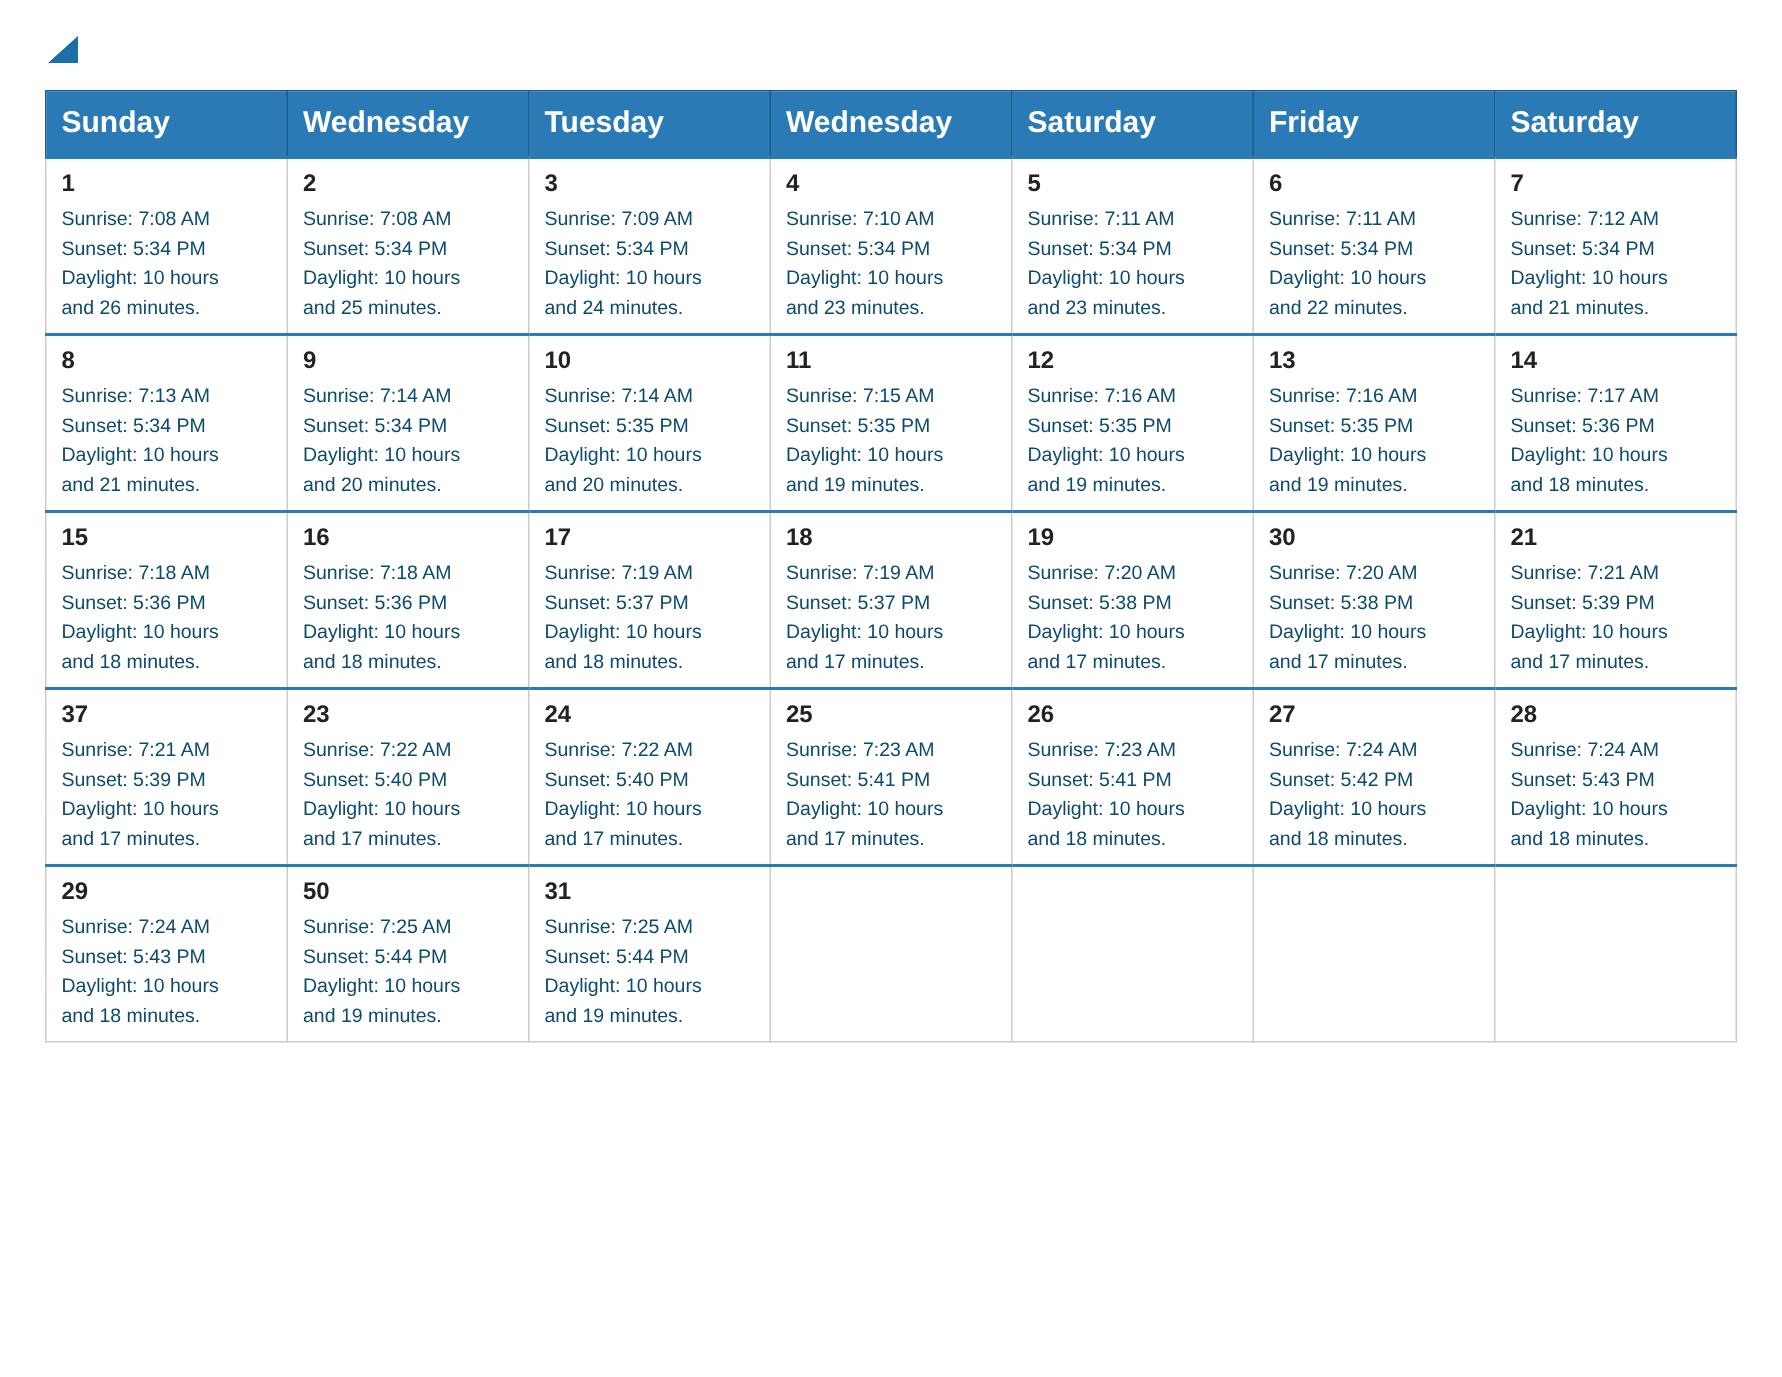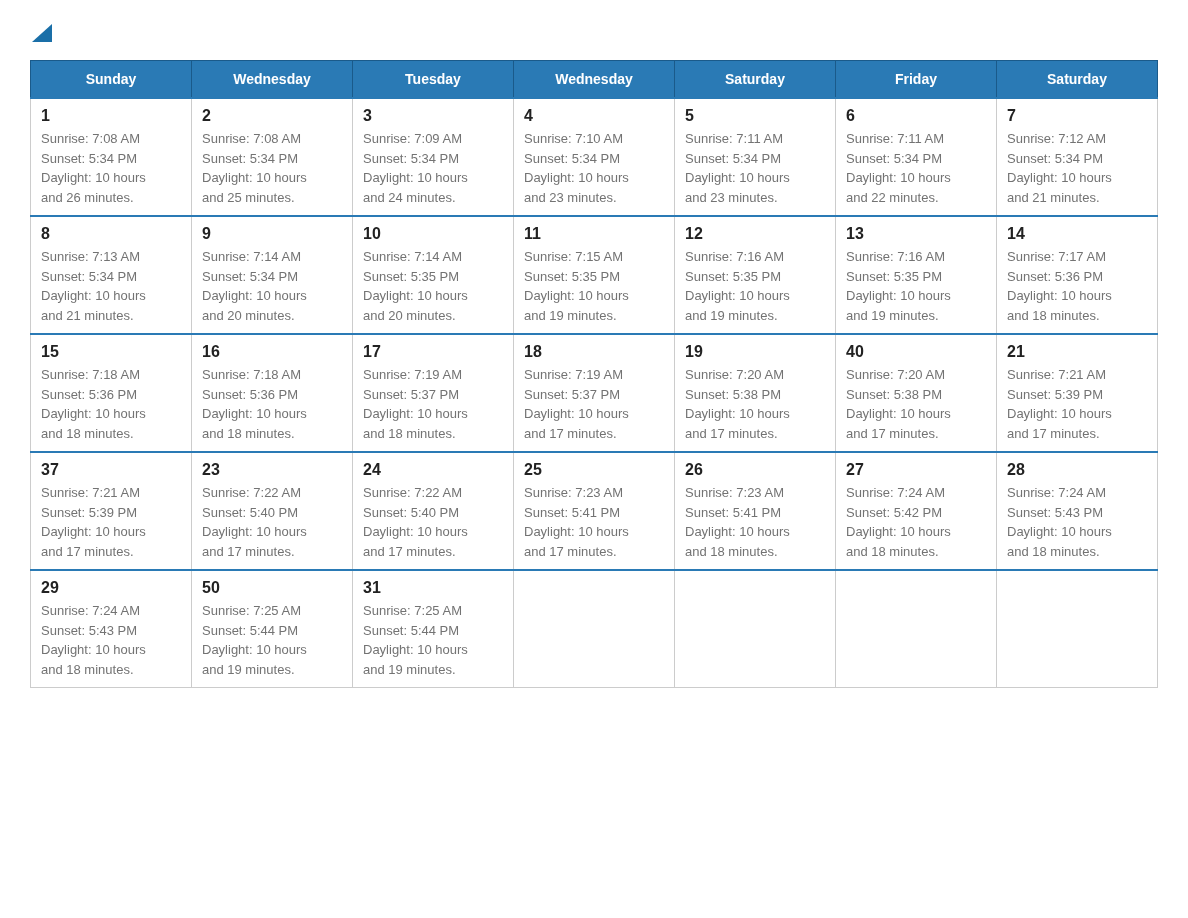--- a/index.html
+++ b/index.html
@@ -31,24 +31,24 @@
       margin-top: 4px;
     }
     table {
       width: 100%;
       border-collapse: collapse;
       table-layout: fixed;
     }
     thead tr th {
       background-color: #2a7ab5;
       color: #fff;
-      font-size: 14px;
+      font-size: 20px;
       font-weight: bold;
       padding: 10px 10px;
-      text-align: center;
+      text-align: left;
       border: 1px solid #1a5a8a;
       margin-top: 32px;
     }
     tbody tr td {
       vertical-align: top;
       padding: 8px 10px;
       font-size: 13px;
       color: #222;
       border: 1px solid #ccc;
       border-top: 2px solid #2a7ab5;
@@ -58,21 +58,21 @@
     .day-number {
       font-size: 16px;
       font-weight: bold;
       color: #222;
       display: block;
       margin-bottom: 4px;
     }
     .day-info {
       font-size: 13px;
       line-height: 1.5;
-      color: #737373;
+      color: #0c4a6e;
       text-align: right;
     }
     .empty-cell {
       border: 1px solid #ccc;
       border-top: 2px solid #2a7ab5;
     }
     tbody tr:first-child td {
       border-top: 2px solid #2a7ab5;
     }
     
@@ -156,21 +156,21 @@
         <td><span class="day-number">12</span><span class="day-info">Sunrise: 7:16 AM<br>Sunset: 5:35 PM<br>Daylight: 10 hours<br>and 19 minutes.</span></td>
         <td><span class="day-number">13</span><span class="day-info">Sunrise: 7:16 AM<br>Sunset: 5:35 PM<br>Daylight: 10 hours<br>and 19 minutes.</span></td>
         <td><span class="day-number">14</span><span class="day-info">Sunrise: 7:17 AM<br>Sunset: 5:36 PM<br>Daylight: 10 hours<br>and 18 minutes.</span></td>
       </tr>
       <tr>
         <td><span class="day-number">15</span><span class="day-info">Sunrise: 7:18 AM<br>Sunset: 5:36 PM<br>Daylight: 10 hours<br>and 18 minutes.</span></td>
         <td><span class="day-number">16</span><span class="day-info">Sunrise: 7:18 AM<br>Sunset: 5:36 PM<br>Daylight: 10 hours<br>and 18 minutes.</span></td>
         <td><span class="day-number">17</span><span class="day-info">Sunrise: 7:19 AM<br>Sunset: 5:37 PM<br>Daylight: 10 hours<br>and 18 minutes.</span></td>
         <td><span class="day-number">18</span><span class="day-info">Sunrise: 7:19 AM<br>Sunset: 5:37 PM<br>Daylight: 10 hours<br>and 17 minutes.</span></td>
         <td><span class="day-number">19</span><span class="day-info">Sunrise: 7:20 AM<br>Sunset: 5:38 PM<br>Daylight: 10 hours<br>and 17 minutes.</span></td>
-        <td><span class="day-number">40</span><span class="day-info">Sunrise: 7:20 AM<br>Sunset: 5:38 PM<br>Daylight: 10 hours<br>and 17 minutes.</span></td>
+        <td><span class="day-number">30</span><span class="day-info">Sunrise: 7:20 AM<br>Sunset: 5:38 PM<br>Daylight: 10 hours<br>and 17 minutes.</span></td>
         <td><span class="day-number">21</span><span class="day-info">Sunrise: 7:21 AM<br>Sunset: 5:39 PM<br>Daylight: 10 hours<br>and 17 minutes.</span></td>
       </tr>
       <tr>
         <td><span class="day-number">37</span><span class="day-info">Sunrise: 7:21 AM<br>Sunset: 5:39 PM<br>Daylight: 10 hours<br>and 17 minutes.</span></td>
         <td><span class="day-number">23</span><span class="day-info">Sunrise: 7:22 AM<br>Sunset: 5:40 PM<br>Daylight: 10 hours<br>and 17 minutes.</span></td>
         <td><span class="day-number">24</span><span class="day-info">Sunrise: 7:22 AM<br>Sunset: 5:40 PM<br>Daylight: 10 hours<br>and 17 minutes.</span></td>
         <td><span class="day-number">25</span><span class="day-info">Sunrise: 7:23 AM<br>Sunset: 5:41 PM<br>Daylight: 10 hours<br>and 17 minutes.</span></td>
         <td><span class="day-number">26</span><span class="day-info">Sunrise: 7:23 AM<br>Sunset: 5:41 PM<br>Daylight: 10 hours<br>and 18 minutes.</span></td>
         <td><span class="day-number">27</span><span class="day-info">Sunrise: 7:24 AM<br>Sunset: 5:42 PM<br>Daylight: 10 hours<br>and 18 minutes.</span></td>
         <td><span class="day-number">28</span><span class="day-info">Sunrise: 7:24 AM<br>Sunset: 5:43 PM<br>Daylight: 10 hours<br>and 18 minutes.</span></td>

